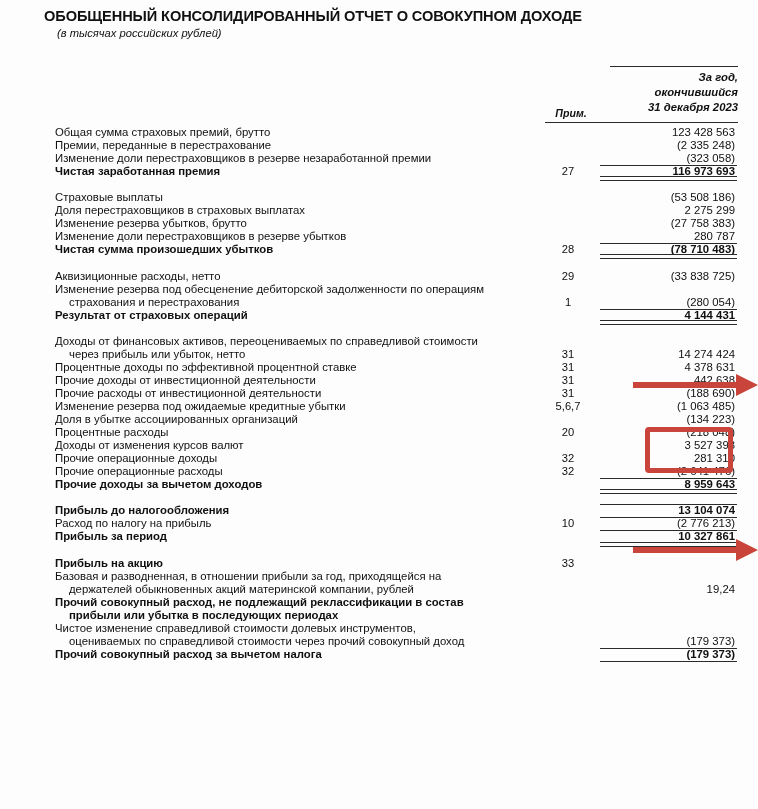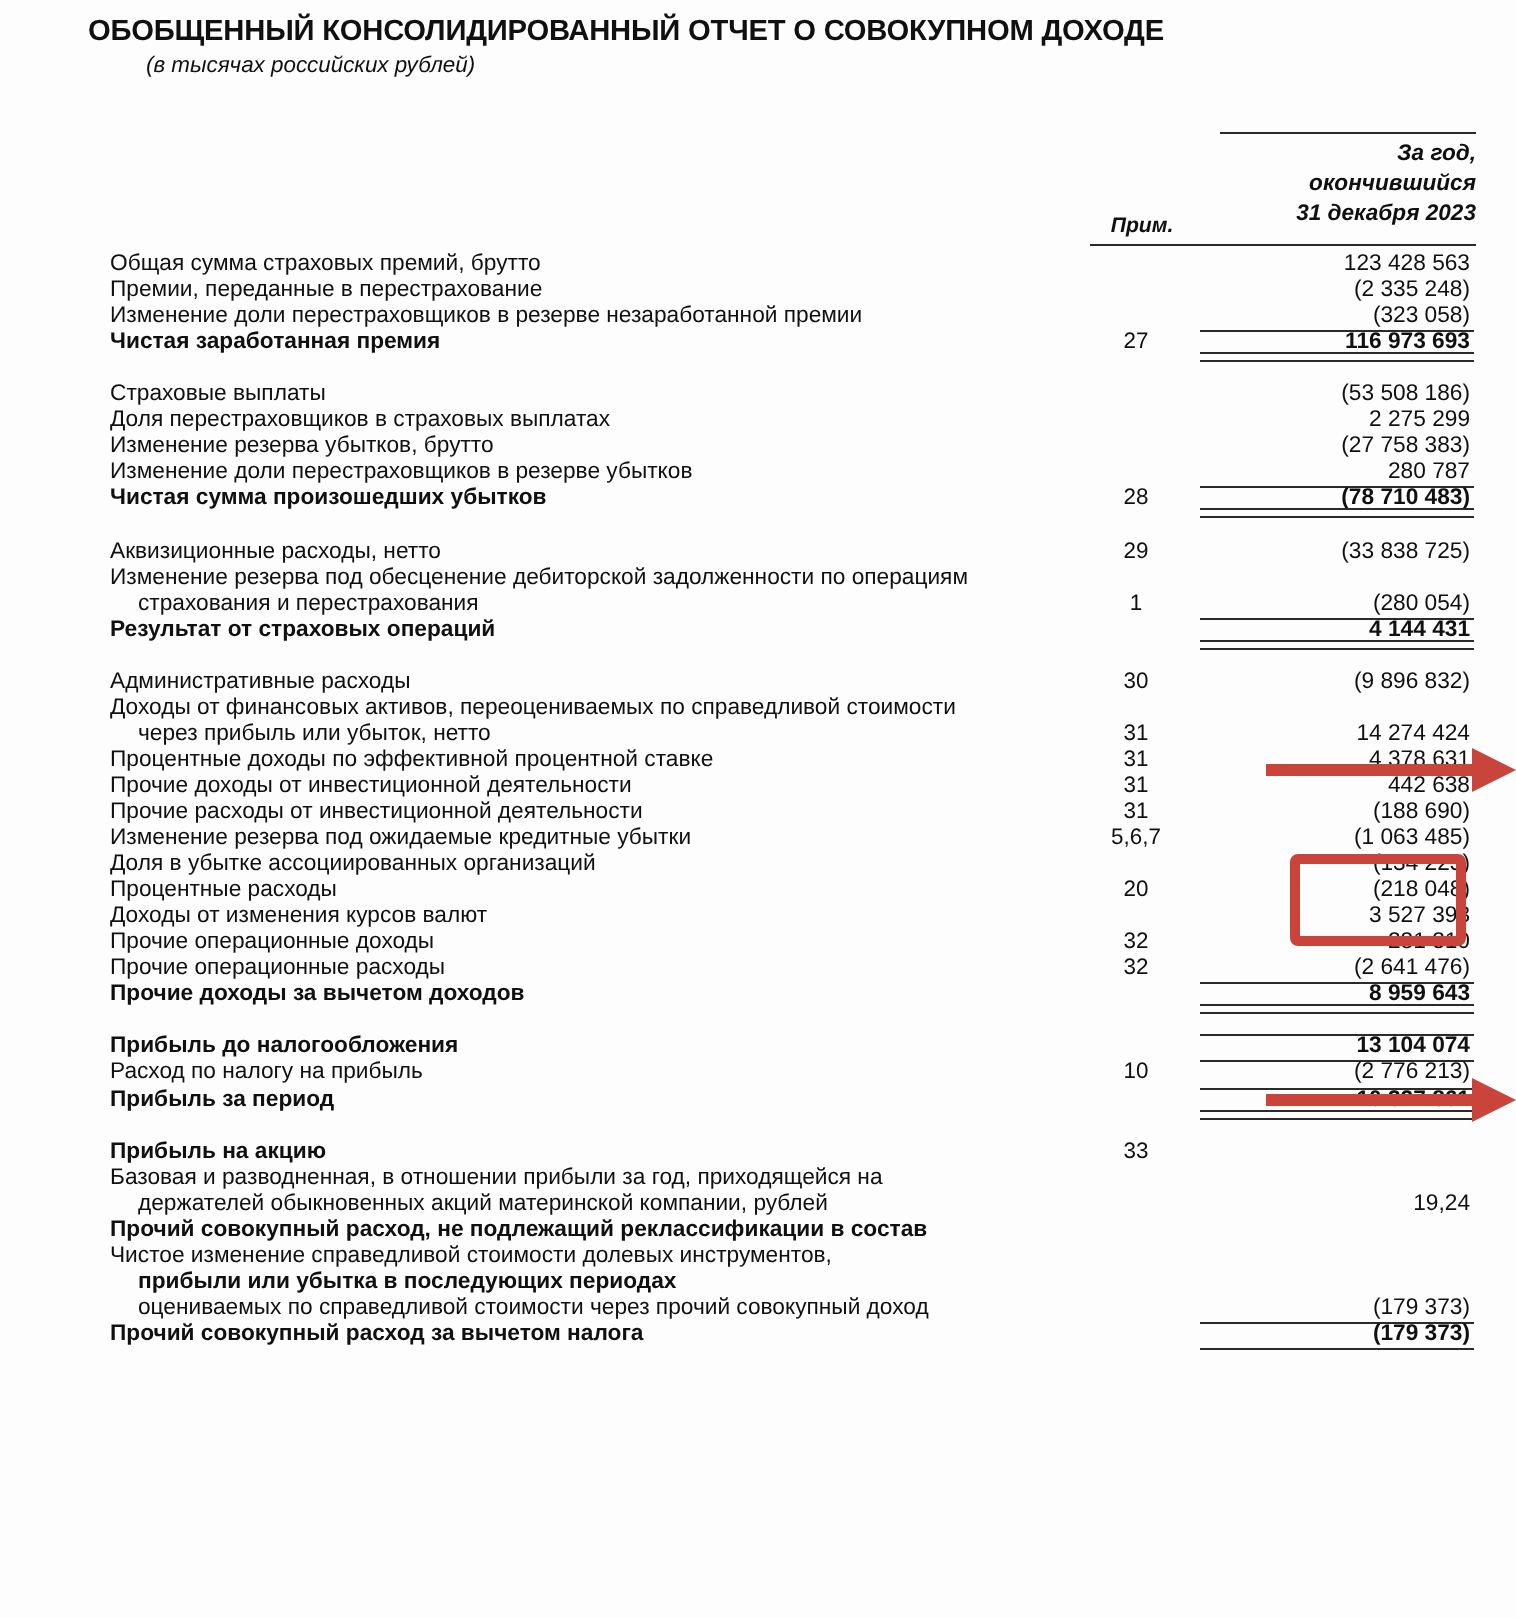--- a/index.html
+++ b/index.html
@@ -28,21 +28,21 @@
     top: 8px;
     width: 700px;
     font-size: 14.6px;
     font-weight: bold;
     letter-spacing: -0.1px;
     line-height: 1.15;
     white-space: nowrap;
   }
   .doc-subtitle {
     position: absolute;
-    left: 73px;
+    left: 57px;
     top: 27px;
     font-size: 11.2px;
     font-style: italic;
     font-weight: normal;
   }
 
   
   .hdr-rule {
     position: absolute;
     left: 610px;
@@ -266,25 +266,20 @@
         <div class="note">1</div>
         <div class="value">(280 054)</div>
       </div>
       <div class="row bold rule-top rule-double">
         <div class="label">Результат от страховых операций</div>
         <div class="note"></div>
         <div class="value">4 144 431</div>
       </div>
       <div class="spacer"></div>
       <div class="row">
-        <div class="label">Административные расходы</div>
-        <div class="note">30</div>
-        <div class="value">(9 896 832)</div>
-      </div>
-      <div class="row">
         <div class="label">Доходы от финансовых активов, переоцениваемых по справедливой стоимости</div>
         <div class="note"></div>
         <div class="value"></div>
       </div>
       <div class="row indent">
         <div class="label">через прибыль или убыток, нетто</div>
         <div class="note">31</div>
         <div class="value">14 274 424</div>
       </div>
       <div class="row">
@@ -367,27 +362,27 @@
       <div class="row indent">
         <div class="label">держателей обыкновенных акций материнской компании, рублей</div>
         <div class="note"></div>
         <div class="value">19,24</div>
       </div>
       <div class="row bold">
         <div class="label">Прочий совокупный расход, не подлежащий реклассификации в состав</div>
         <div class="note"></div>
         <div class="value"></div>
       </div>
-      <div class="row">
-        <div class="label">Чистое изменение справедливой стоимости долевых инструментов,</div>
-        <div class="note"></div>
-        <div class="value"></div>
-      </div>
       <div class="row bold indent">
         <div class="label">прибыли или убытка в последующих периодах</div>
+        <div class="note"></div>
+        <div class="value"></div>
+      </div>
+      <div class="row">
+        <div class="label">Чистое изменение справедливой стоимости долевых инструментов,</div>
         <div class="note"></div>
         <div class="value"></div>
       </div>
       <div class="row indent">
         <div class="label">оцениваемых по справедливой стоимости через прочий совокупный доход</div>
         <div class="note"></div>
         <div class="value">(179 373)</div>
       </div>
       <div class="row bold rule-top rule-bottom">
         <div class="label">Прочий совокупный расход за вычетом налога</div>

